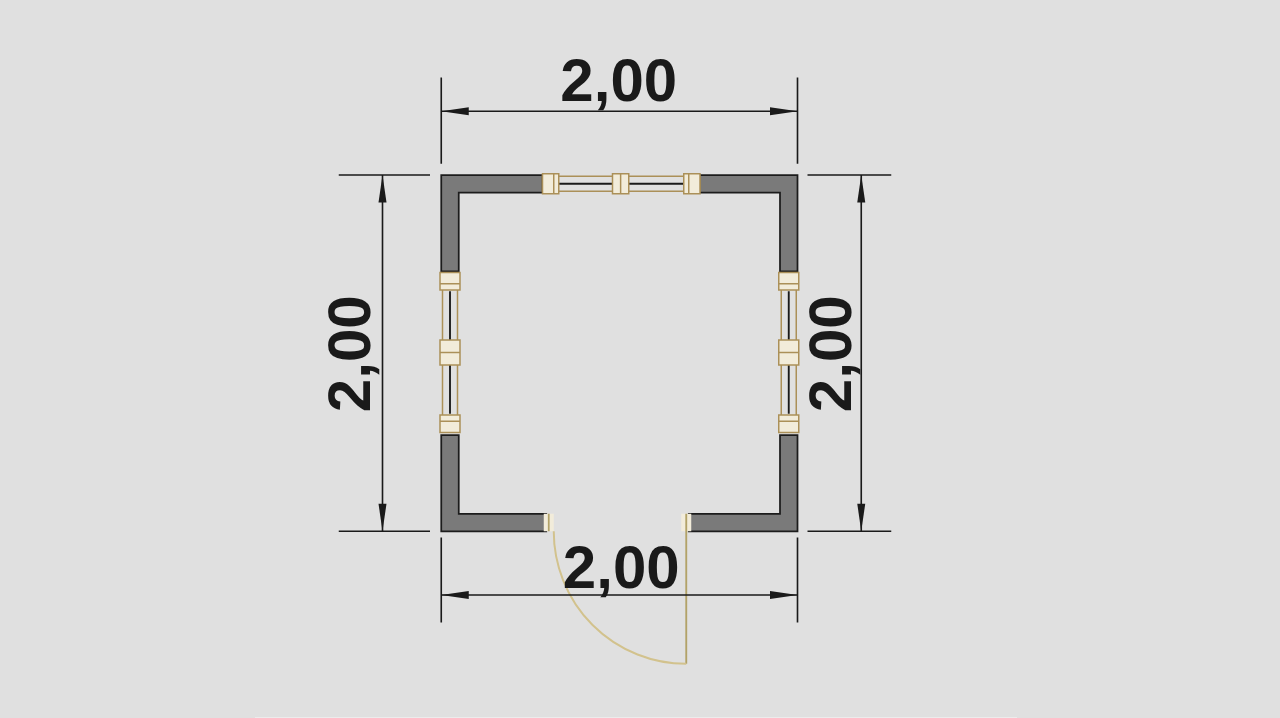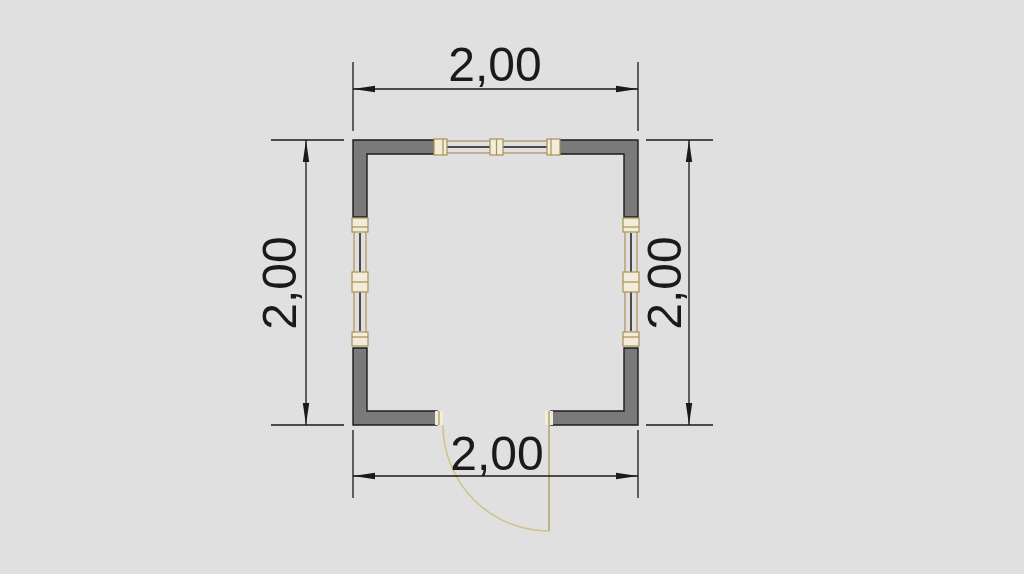--- a/index.html
+++ b/index.html
@@ -1,20 +1,20 @@
 <!DOCTYPE html>
 <html><head>
 <meta charset="utf-8">
 <style>
   html, body { margin: 0; padding: 0; }
   body {
     width: 1024px; height: 574px; overflow: hidden;
     font-family: "Liberation Sans", sans-serif;
   }
-  .stage { position: relative; width: 1024px; height: 574px; }
+  .stage { position: relative; width: 1024px; height: 574px; font-weight: bold; }
   svg { display: block; }
   .dim-text {
     font-family: "Liberation Sans", sans-serif;
     font-size: 48px;
     stroke: none;
   }
 </style>
 </head>
 <body>
 

